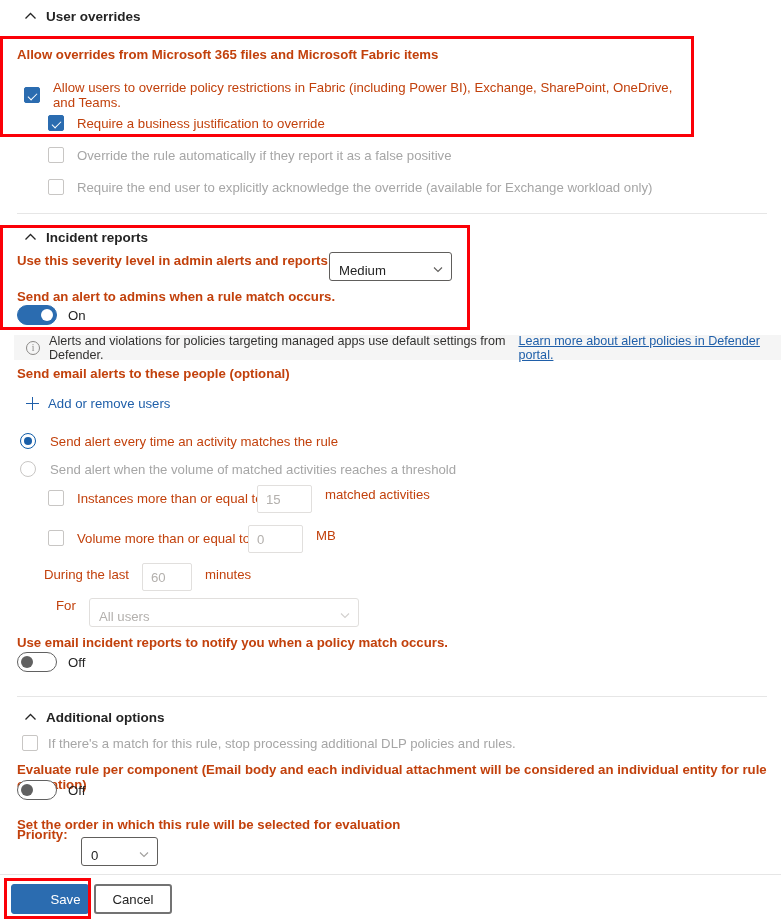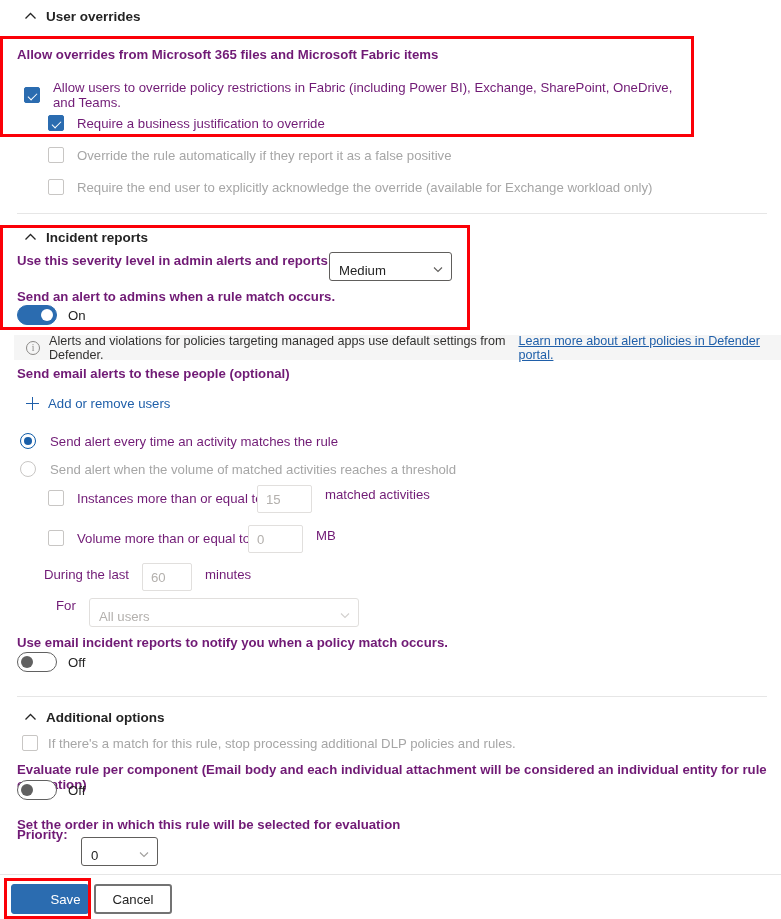--- a/index.html
+++ b/index.html
@@ -19,21 +19,21 @@
     display:flex; align-items:center; gap:9px;
     font-weight:bold; font-size:13.5px; color:#242424;
   }
   .chev {
     width:13px; height:13px; display:inline-block;
     position:relative; flex:0 0 13px;
   }
   .chev svg { display:block; }
 
   .row { display:flex; align-items:center; }
-  .lbl { font-size:13.2px; color:#701a75; }
+  .lbl { font-size:13.2px; color:#c2410c; }
   .lbl.dim { color:#a6a6a6; }
   .bold { font-weight:bold; }
 
   
   .cb {
     width:16px; height:16px; flex:0 0 16px;
     border:1px solid #8a8886; border-radius:2px;
     background:#fff; position:relative;
   }
   .cb.checked { background:#2b6cb0; border-color:#2b6cb0; }

